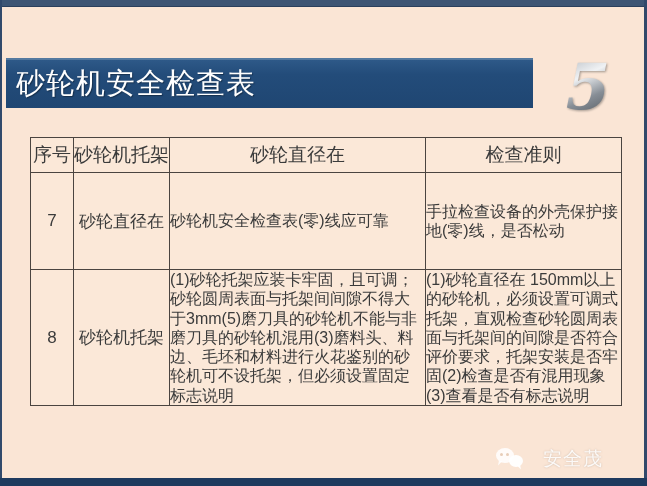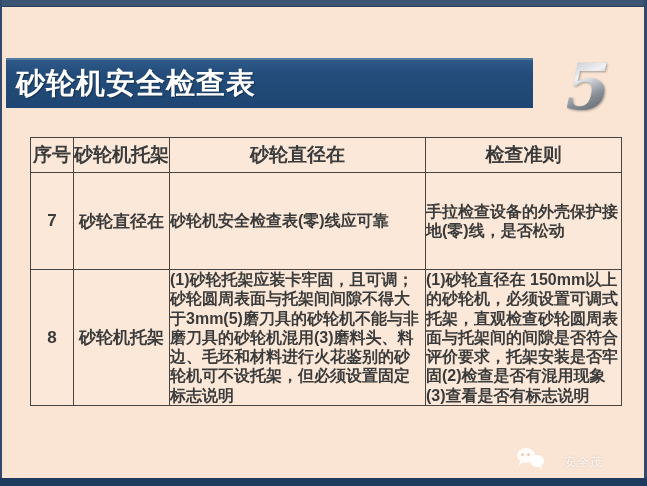--- a/index.html
+++ b/index.html
@@ -13,21 +13,21 @@
   .top-strip{position:absolute;left:0;top:0;width:100%;height:6px;background:#3d5574;border-bottom:1px solid #2a3f5c;}
   .bottom-strip{position:absolute;left:0;bottom:0;width:100%;height:8px;background:#1e3a5e;}
 
   .title-banner{
     position:absolute;left:6px;top:58px;width:527px;height:50px;
     background:linear-gradient(180deg,#2e5988 0%,#234c7a 30%,#1f4672 100%);
     border-top:2px solid #54799f;box-sizing:border-box;
     display:flex;align-items:center;
   }
   .title-banner .title{
-    color:#ffffff;font-weight:bold;font-size:29px;letter-spacing:1px;
+    color:#ffffff;font-weight:normal;font-size:29px;letter-spacing:1px;
     padding-left:10px;white-space:nowrap;
     text-shadow:1px 1px 1px rgba(0,0,0,.35);
   }
   .page-number{
     position:absolute;left:560px;top:48px;width:56px;height:76px;
     display:flex;align-items:center;justify-content:center;
     font-family:"DejaVu Serif","Liberation Serif",serif;font-style:italic;
     font-size:64px;font-weight:bold;
     background:linear-gradient(155deg,#aeb4bb 8%,#f0f2f4 38%,#878e96 62%,#51585f 88%);
     -webkit-background-clip:text;background-clip:text;color:transparent;
@@ -37,44 +37,44 @@
   table.check{
     position:absolute;left:30px;top:137px;
     border-collapse:collapse;table-layout:fixed;
     width:591px;
     background:#fbe8d8;
     color:#3b3b3b;
   }
   table.check td,table.check th{
     border:1px solid #4a4440;
     padding:0;overflow:hidden;
-    font-weight:bold;
+    font-weight:normal;
     vertical-align:middle;
     box-sizing:border-box;
   }
   tr.hdr{height:35px;}
   tr.r7{height:97px;}
   tr.r8{height:135px;}
   th.h{font-size:19px;text-align:center;}
   td.no,td.point{font-size:17px;text-align:center;}
   td.text{
     font-size:16px;line-height:19.3px;text-align:left;
     word-break:break-all;padding:1px 1px 1px 3px;
   }
   col.c-no{width:43px;}
   col.c-point{width:96px;}
   col.c-crit{width:256px;}
   col.c-meth{width:196px;}
 
   .watermark{
     position:absolute;right:44px;top:447px;height:24px;
-    display:flex;align-items:flex-end;gap:17px;
+    display:flex;align-items:center;gap:17px;
     color:rgba(255,255,255,.88);
     text-shadow:0 0 2px rgba(150,130,115,.45);
-    font-size:12px;letter-spacing:1px;
+    font-size:19px;letter-spacing:1px;
   }
   .wx-icon{position:relative;width:30px;height:23px;flex:0 0 auto;}
   .wx-icon .bub-big{
     position:absolute;left:0;top:0;width:18px;height:15px;border-radius:50%;
     background:rgba(255,255,255,.85);
   }
   .wx-icon .bub-big::after{
     content:"";position:absolute;left:2px;bottom:-3px;width:5px;height:5px;
     background:rgba(255,255,255,.85);clip-path:polygon(0 100%,100% 0,20% 0);
   }

